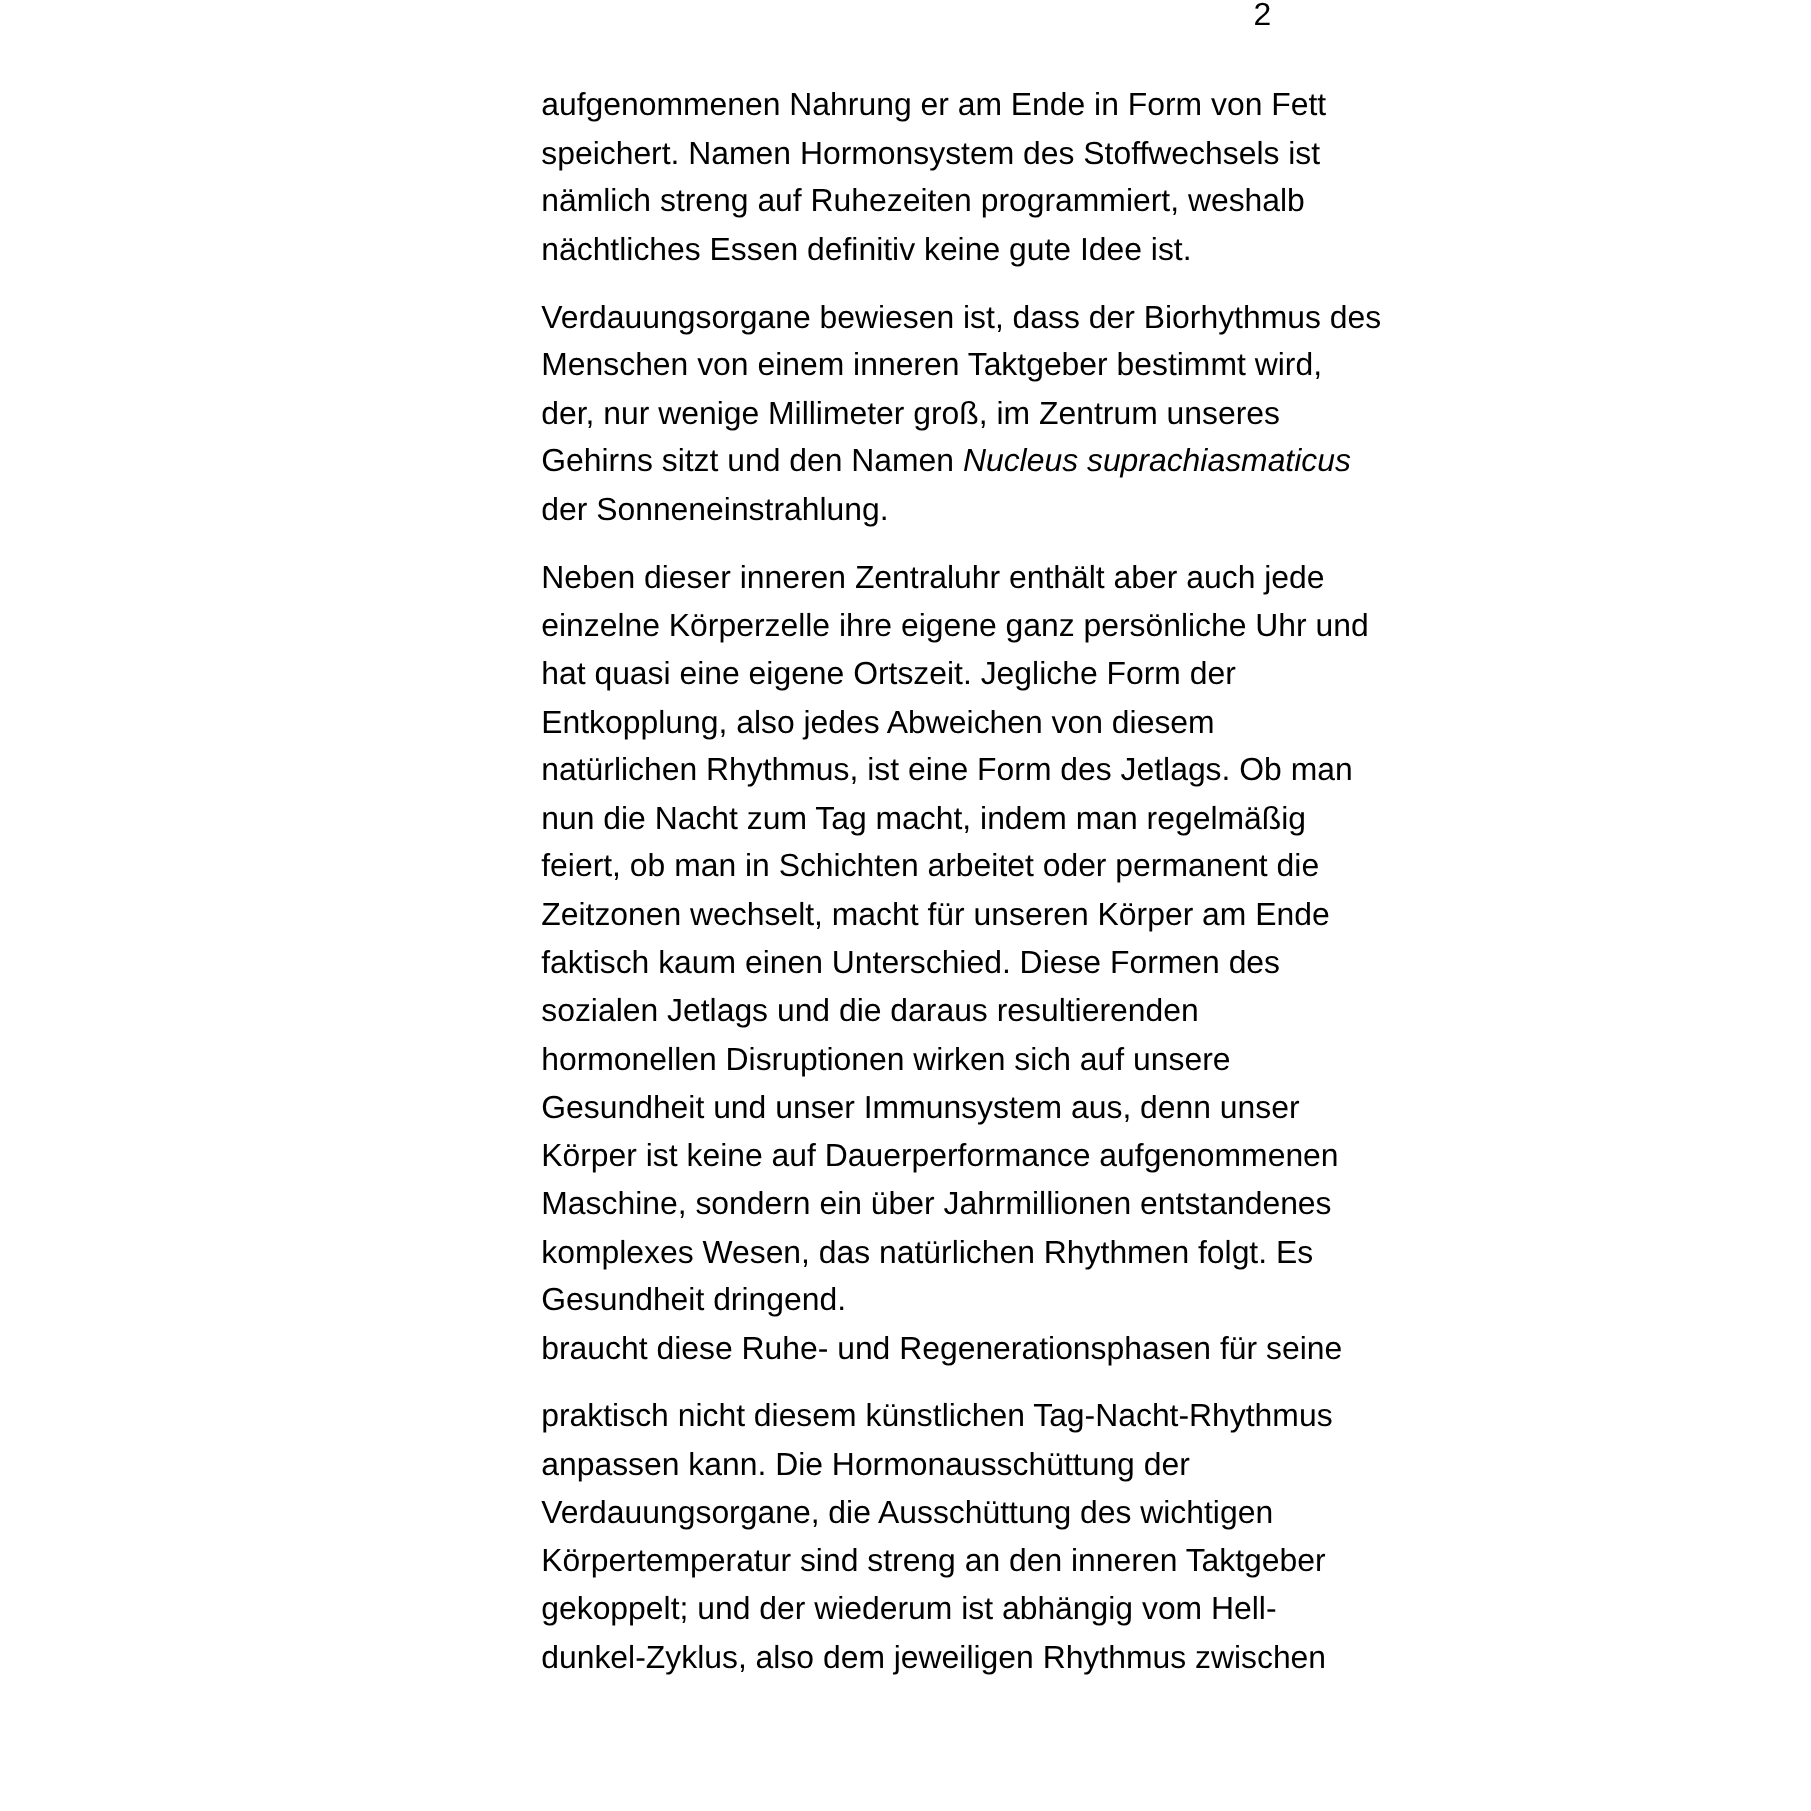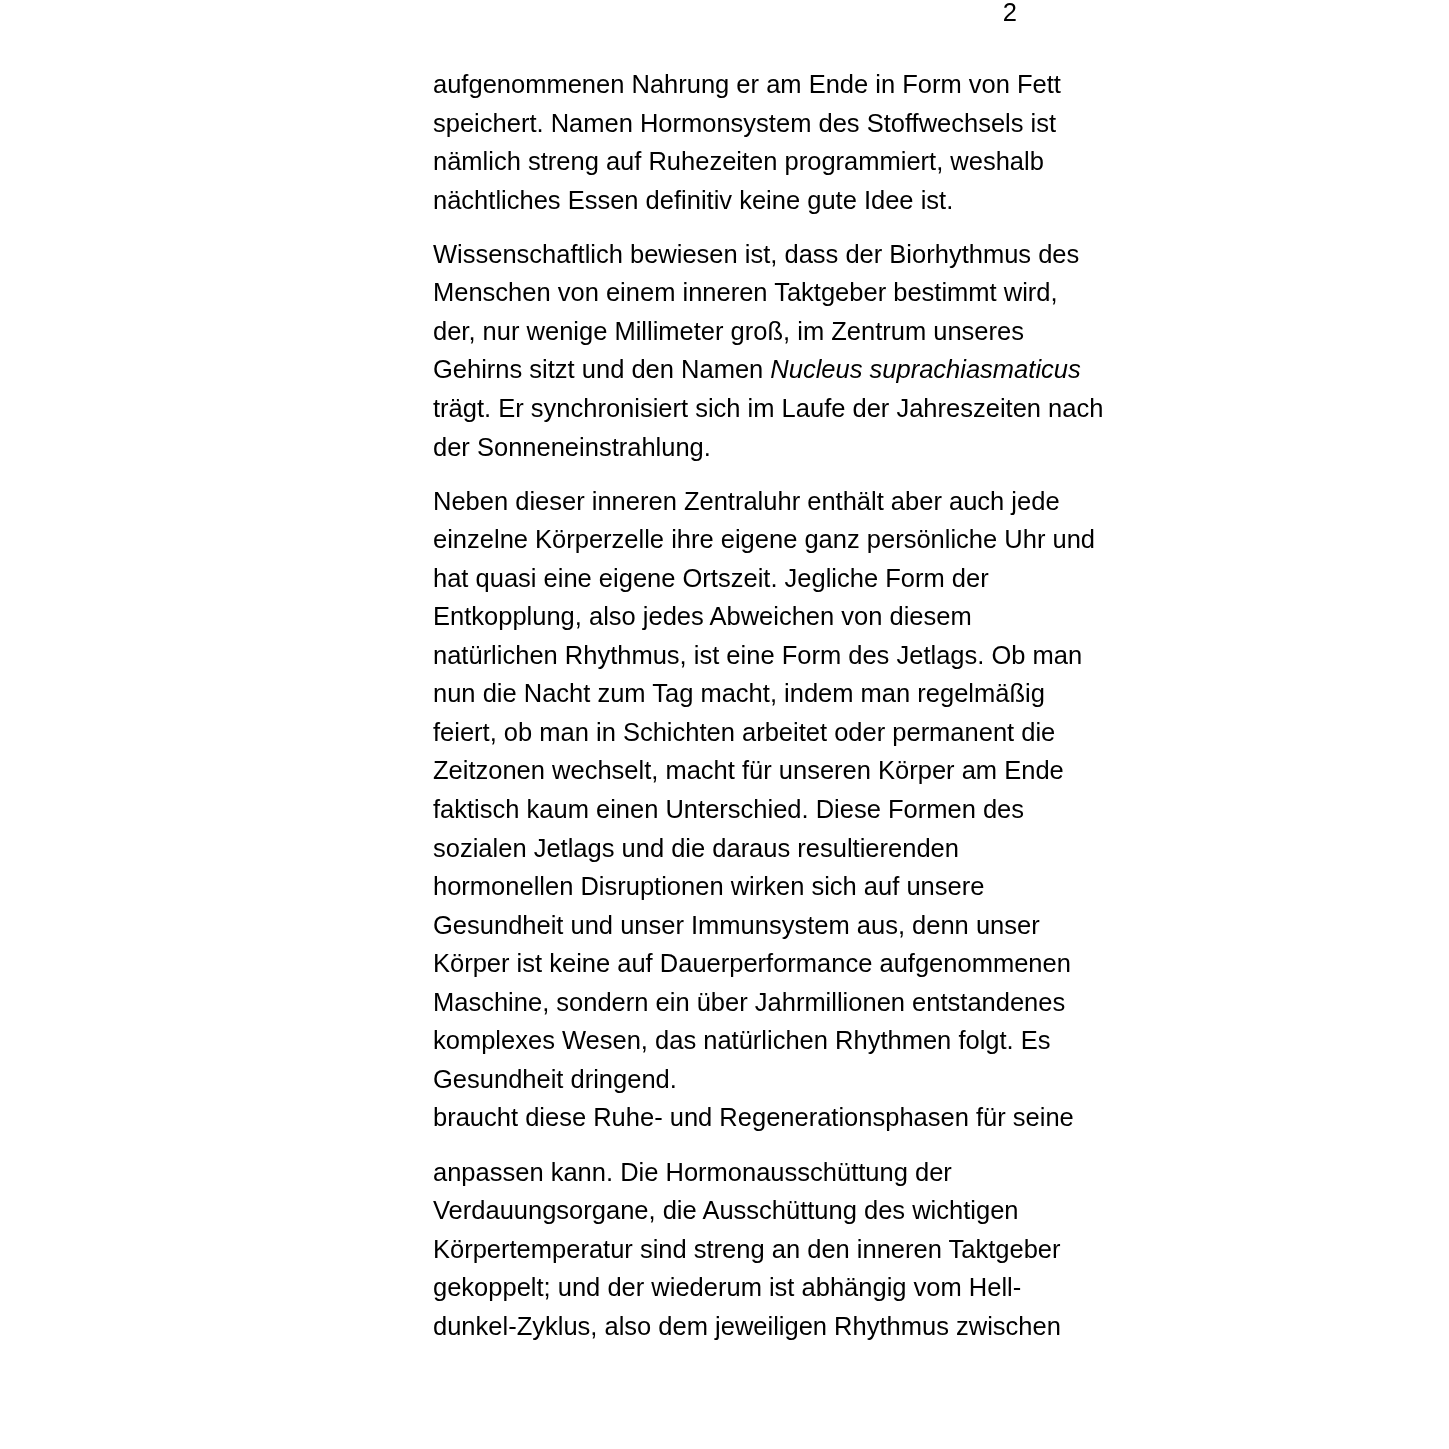--- a/index.html
+++ b/index.html
@@ -58,25 +58,24 @@
   <div class="content">
 
     <div class="para">
       <div class="line">aufgenommenen Nahrung er am Ende in Form von Fett</div>
       <div class="line">speichert. Namen Hormonsystem des Stoffwechsels ist</div>
       <div class="line">nämlich streng auf Ruhezeiten programmiert, weshalb</div>
       <div class="line">nächtliches Essen definitiv keine gute Idee ist.</div>
     </div>
 
     <div class="para">
-      <div class="line">Wissenschaftlich bewiesen ist, dass der Biorhythmus des</div>
+      <div class="line">Verdauungsorgane bewiesen ist, dass der Biorhythmus des</div>
       <div class="line">Menschen von einem inneren Taktgeber bestimmt wird,</div>
       <div class="line">der, nur wenige Millimeter groß, im Zentrum unseres</div>
       <div class="line"><span>Gehirns sitzt und den Namen </span><span class="italic">Nucleus suprachiasmaticus</span></div>
-      <div class="line">trägt. Er synchronisiert sich im Laufe der Jahreszeiten nach</div>
       <div class="line">der Sonneneinstrahlung.</div>
     </div>
 
     <div class="para">
       <div class="line">Neben dieser inneren Zentraluhr enthält aber auch jede</div>
       <div class="line">einzelne Körperzelle ihre eigene ganz persönliche Uhr und</div>
       <div class="line">hat quasi eine eigene Ortszeit. Jegliche Form der</div>
       <div class="line">Entkopplung, also jedes Abweichen von diesem</div>
       <div class="line">natürlichen Rhythmus, ist eine Form des Jetlags. Ob man</div>
       <div class="line">nun die Nacht zum Tag macht, indem man regelmäßig</div>
@@ -87,20 +86,21 @@
       <div class="line">hormonellen Disruptionen wirken sich auf unsere</div>
       <div class="line">Gesundheit und unser Immunsystem aus, denn unser</div>
       <div class="line">Körper ist keine auf Dauerperformance aufgenommenen</div>
       <div class="line">Maschine, sondern ein über Jahrmillionen entstandenes</div>
       <div class="line">komplexes Wesen, das natürlichen Rhythmen folgt. Es</div>
       <div class="line">Gesundheit dringend.</div>
       <div class="line">braucht diese Ruhe- und Regenerationsphasen für seine</div>
     </div>
 
     <div class="para">
+      <div class="line">praktisch nicht diesem künstlichen Tag-Nacht-Rhythmus</div>
       <div class="line">anpassen kann. Die Hormonausschüttung der</div>
       <div class="line">Verdauungsorgane, die Ausschüttung des wichtigen</div>
       <div class="line">Körpertemperatur sind streng an den inneren Taktgeber</div>
       <div class="line">gekoppelt; und der wiederum ist abhängig vom Hell-</div>
       <div class="line">dunkel-Zyklus, also dem jeweiligen Rhythmus zwischen</div>
     </div>
 
   </div>
 </div>
 

